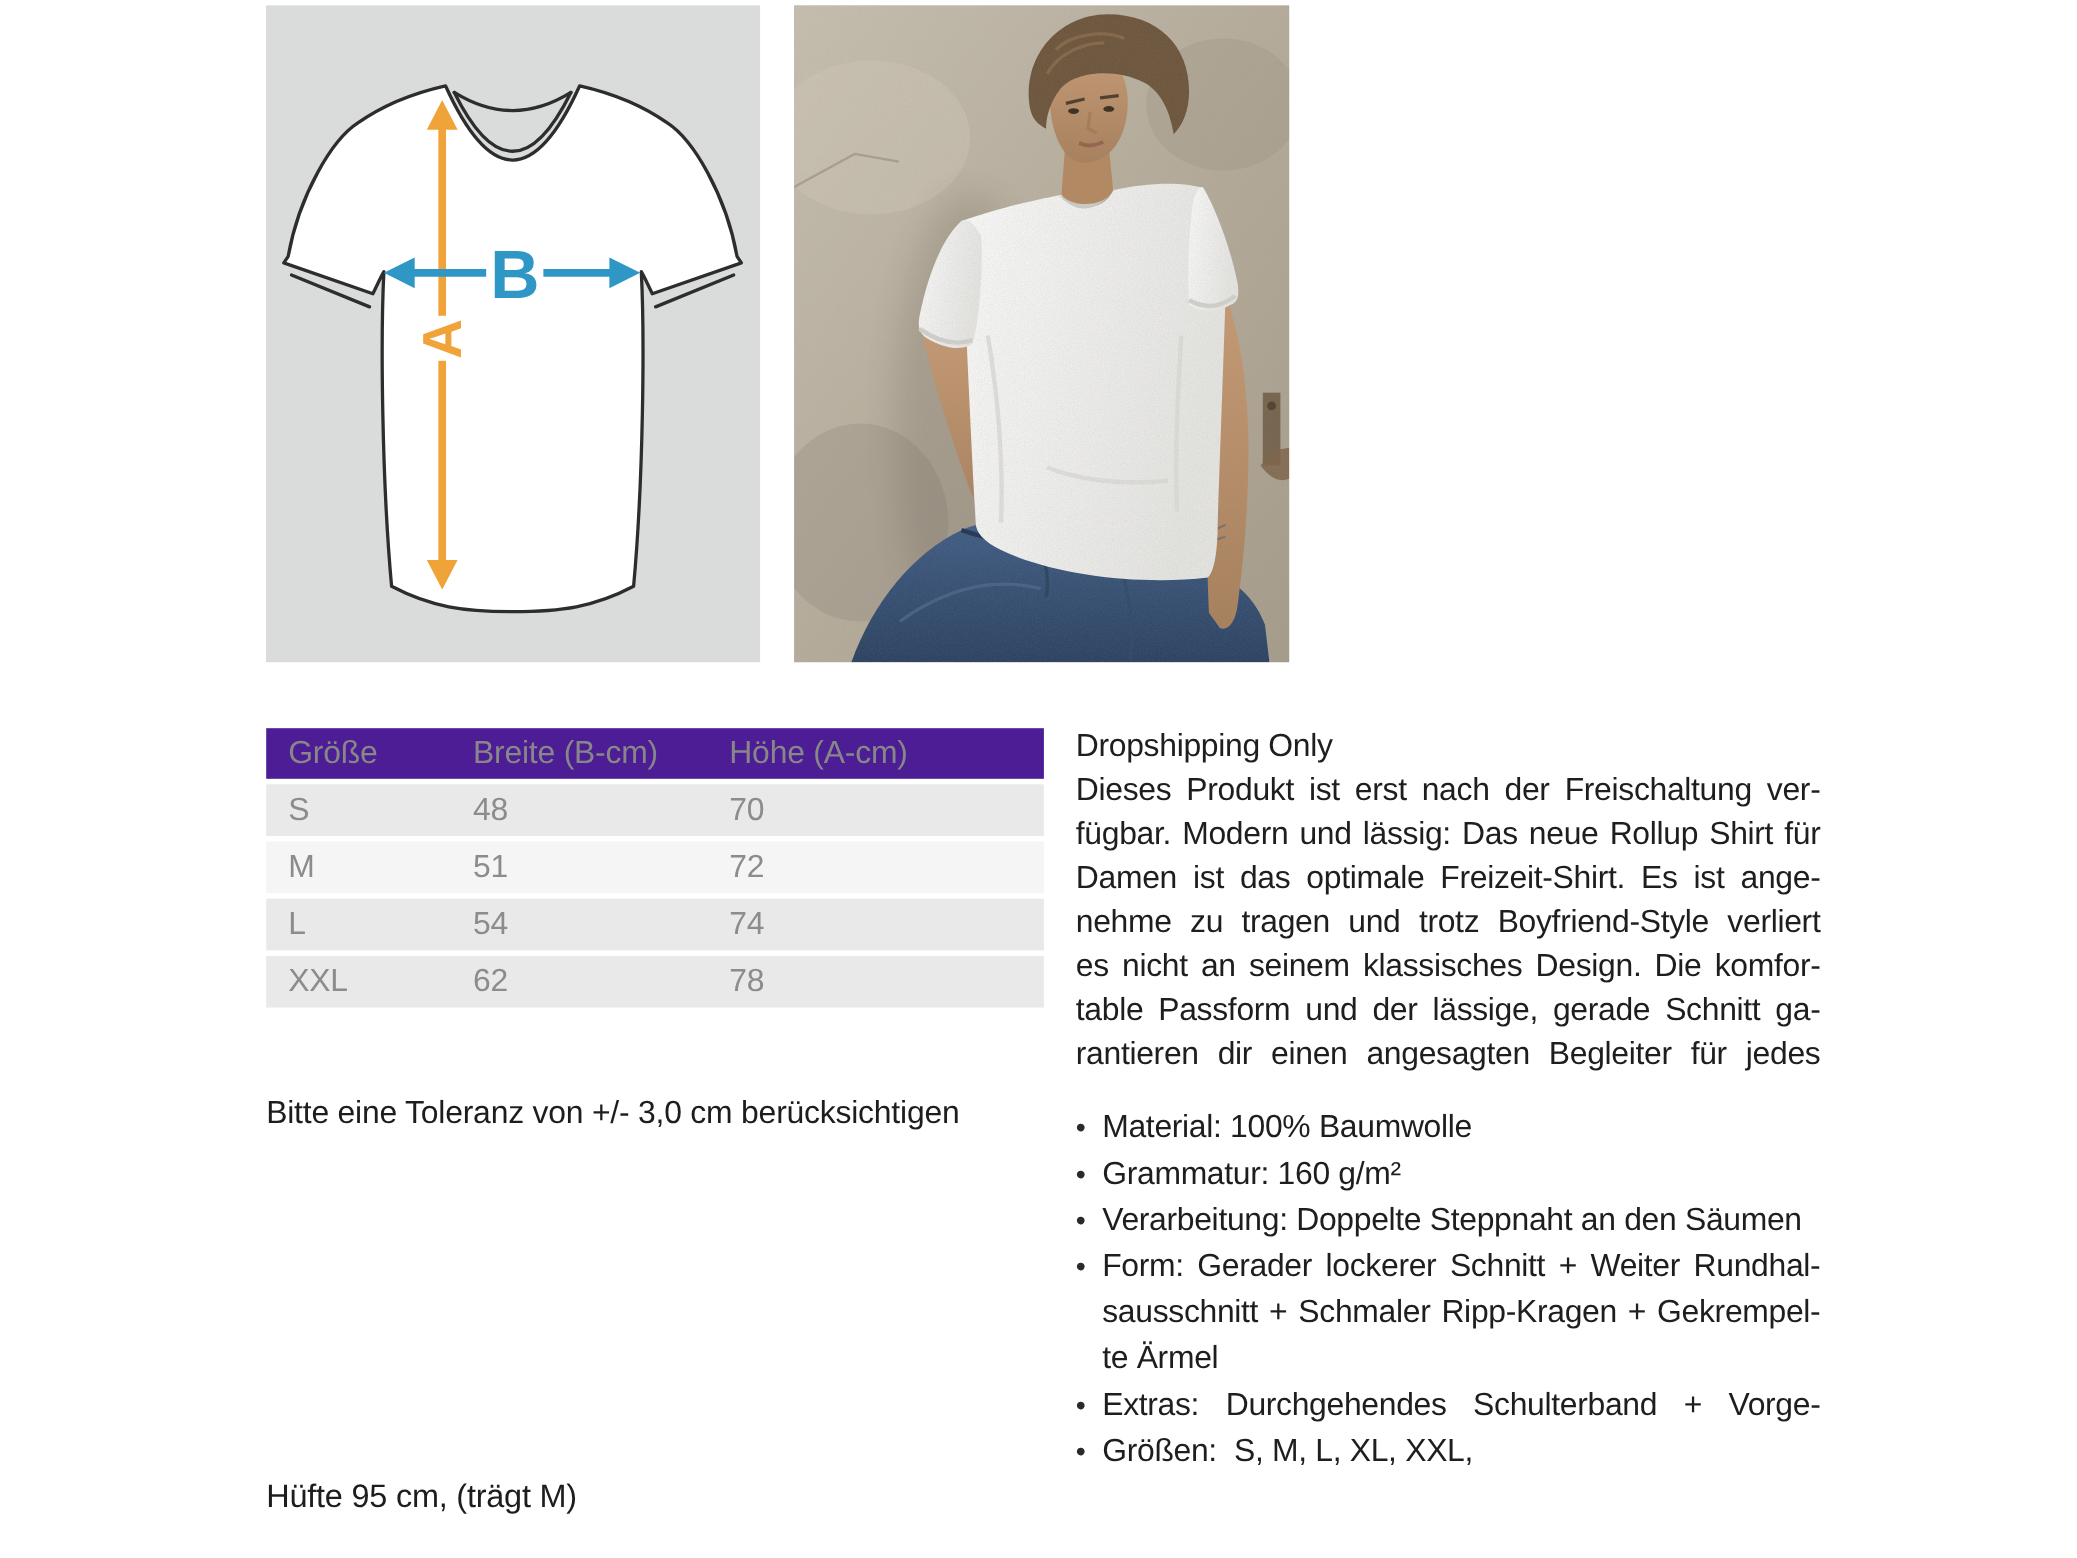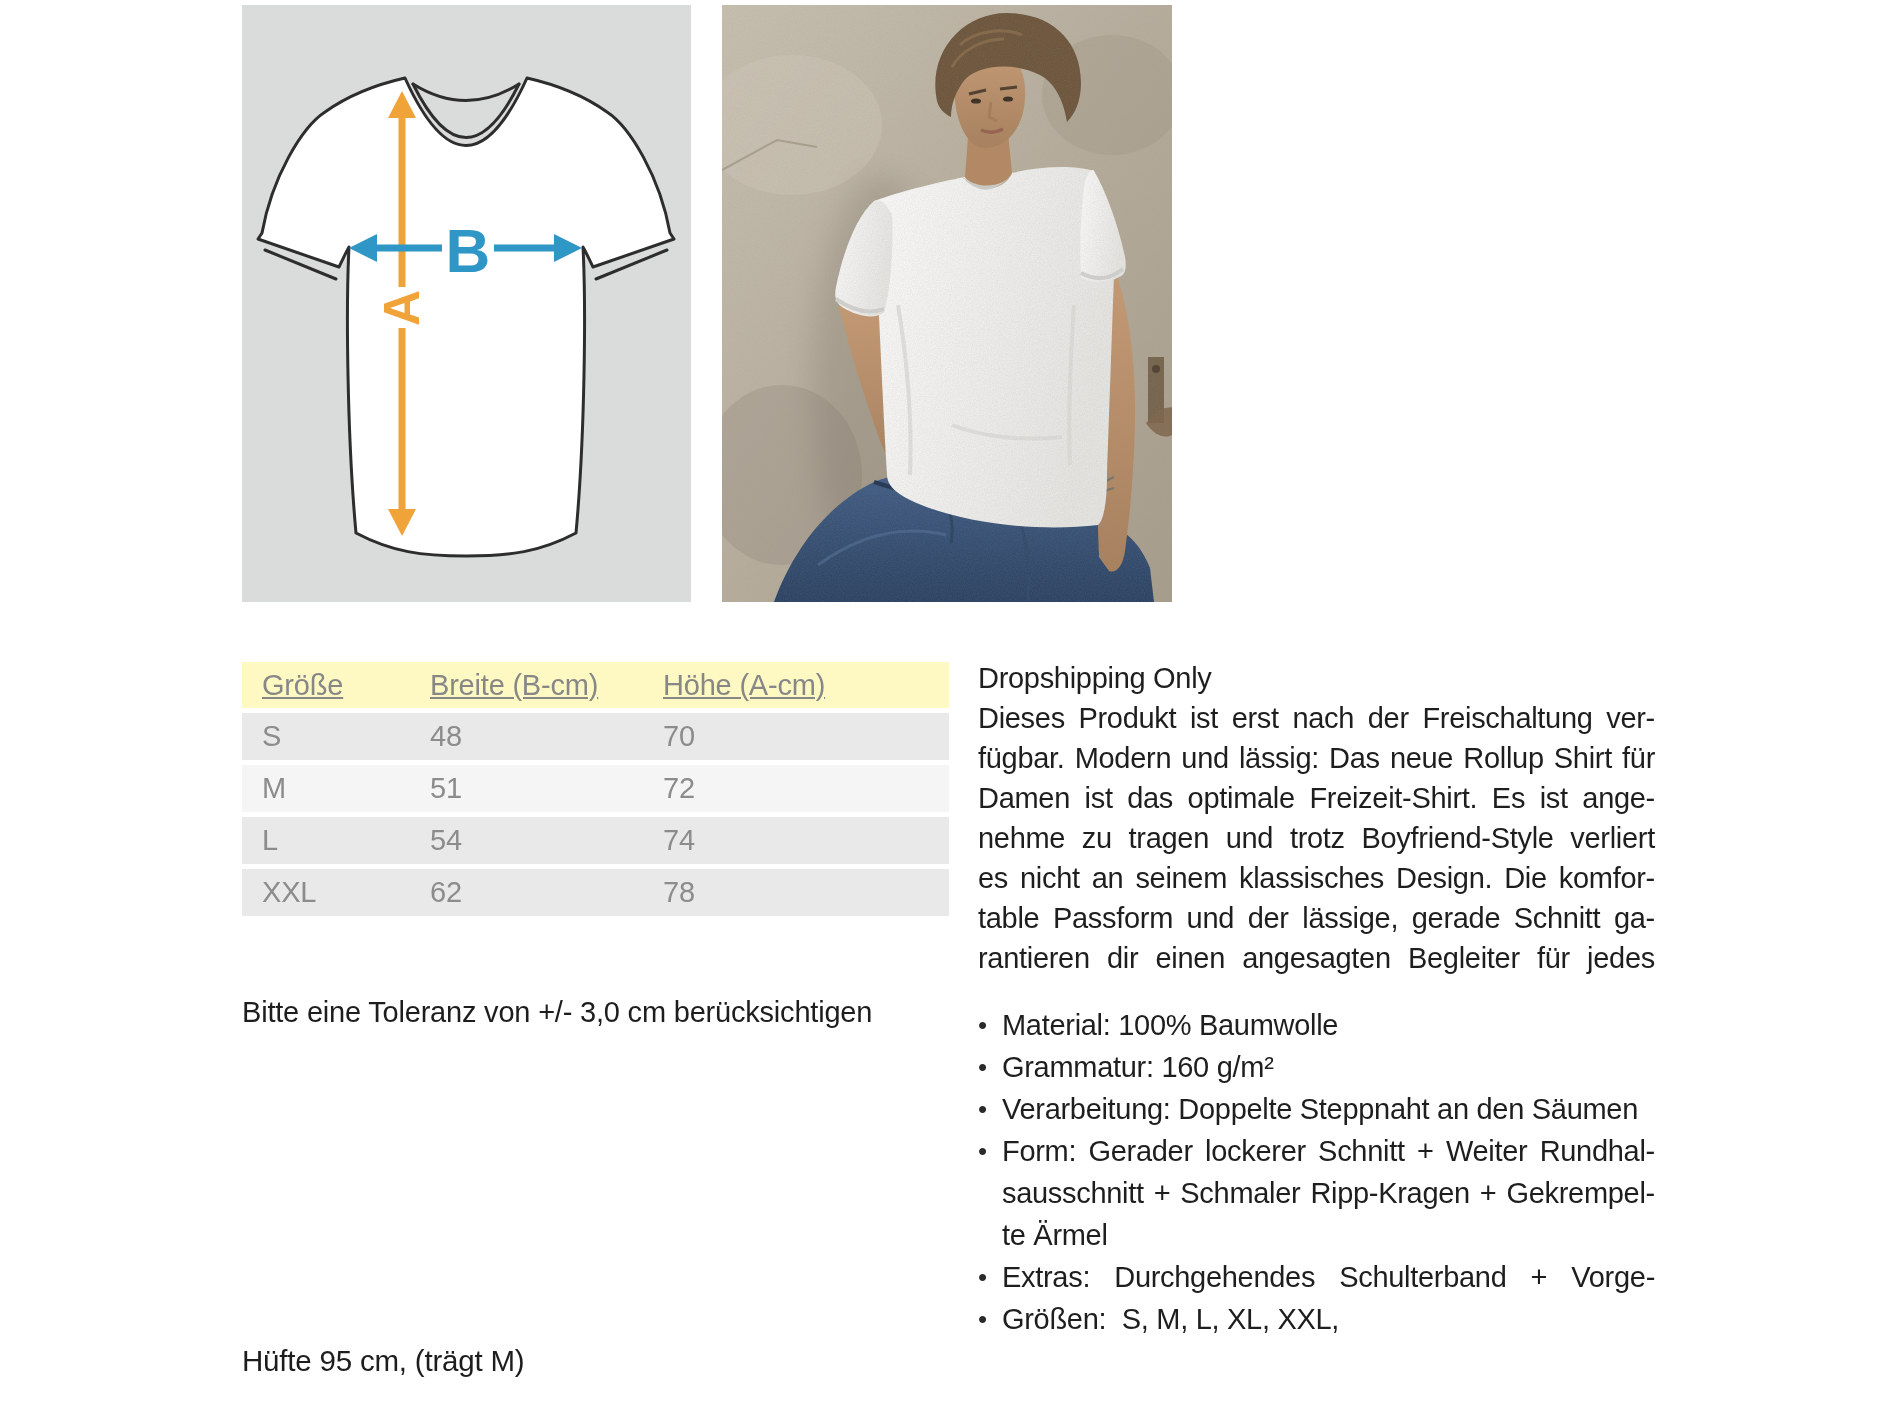--- a/index.html
+++ b/index.html
@@ -10,21 +10,21 @@
   
   #diagram-panel{left:242px;top:5px;width:449px;height:597px;background:#d9dcda;}
   #photo-panel{left:722px;top:5px;width:450px;height:597px;background:#b7ad9d;}
   #diagram-panel svg,#photo-panel svg{display:block;width:100%;height:100%;}
 
   
   #size-table{left:242px;top:662px;width:707px;font-size:29px;color:#8c8c8c;letter-spacing:-0.2px;}
   .trow{display:grid;grid-template-columns:188px 233px 286px;align-items:center;
         height:47px;margin-bottom:5px;}
   .trow > div:first-child{padding-left:20px;}
-  .trow.thead{height:46px;background:#fef9c3;color:#878787;text-decoration:underline;}
+  .trow.thead{height:46px;background:#4c1d95;color:#878787;}
   .trow.odd{background:#e9e9e9;}
   .trow.even{background:#f5f5f5;}
 
   
   #tolerance{left:242px;top:996px;font-size:29px;letter-spacing:-0.2px;color:#1d1d1d;}
   #model-info{left:242px;top:1336px;width:770px;font-size:29.5px;line-height:49px;
               color:#1d1d1d;letter-spacing:-0.2px;}
   #model-info .mline{white-space:pre;}
   #model-info b{font-weight:bold;}
 

